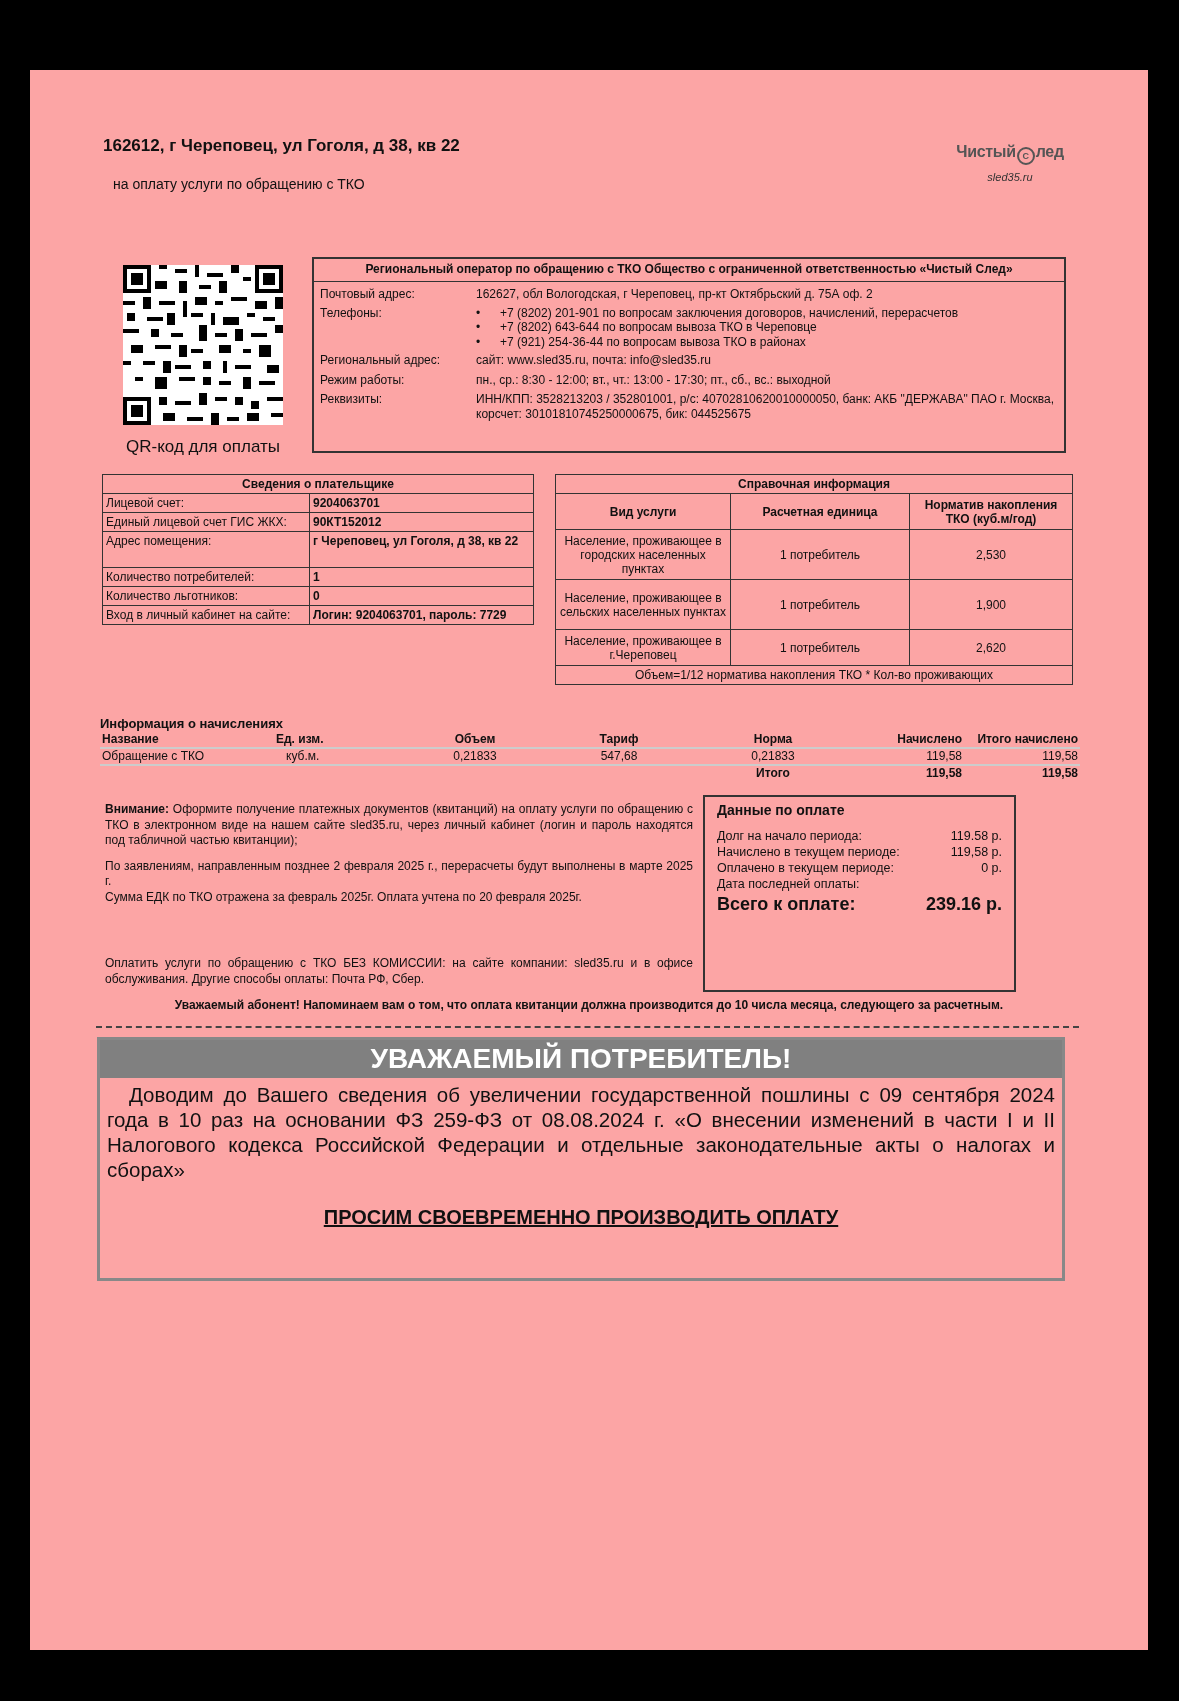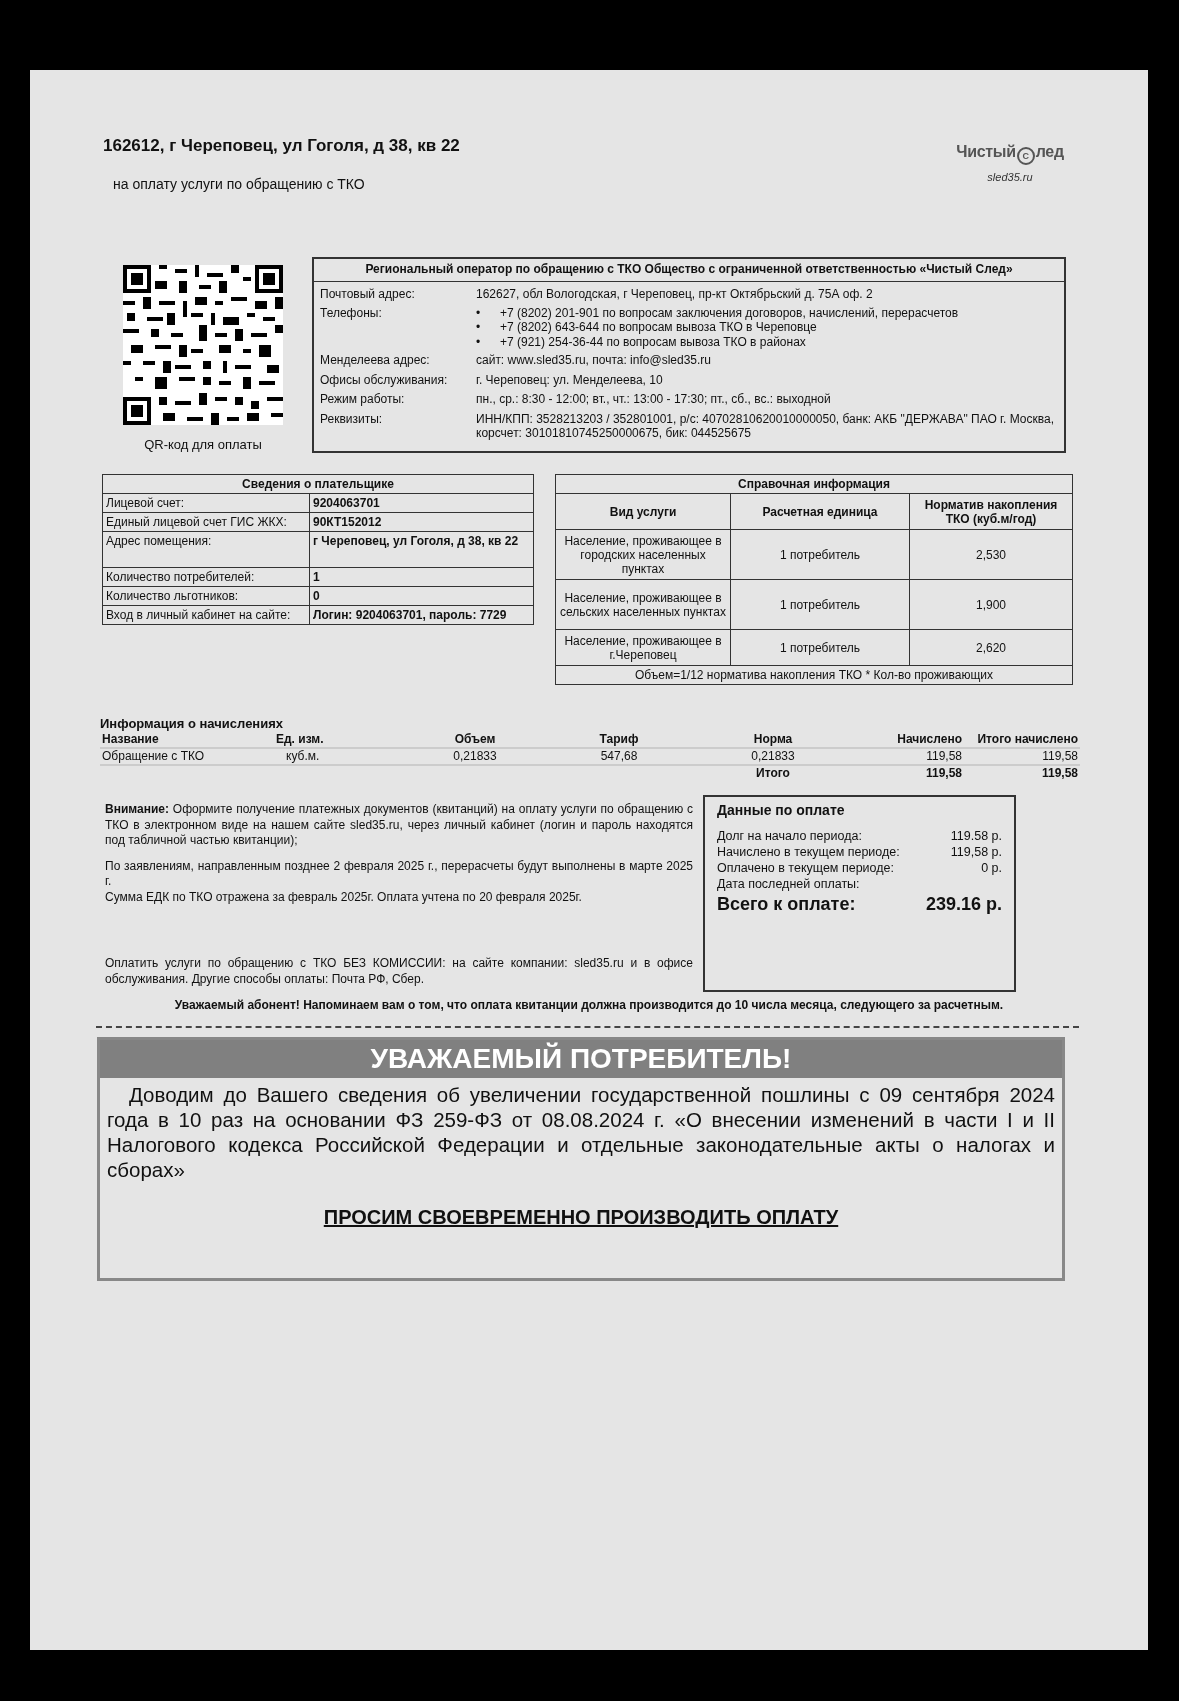--- a/index.html
+++ b/index.html
@@ -3,35 +3,35 @@
 <meta charset="utf-8">
 <style>
   html, body { margin:0; padding:0; }
   body {
     width:1179px; height:1701px; background:#000;
     font-family:"Liberation Sans", sans-serif; color:#111;
     position:relative; overflow:hidden;
   }
   .page {
     position:absolute; left:30px; top:70px; width:1118px; height:1580px;
-    background:#e5e5e5;
+    background:#fca5a5;
   }
   .abs { position:absolute; }
   
   .hdr-addr { left:73px; top:66px; font-size:17px; font-weight:bold; }
   .hdr-doc  { left:73px; top:87px; font-size:15.5px; font-weight:bold; }
   .hdr-sub  { left:83px; top:106px; font-size:14px; }
   .logo { left:925px; top:73px; width:110px; text-align:center; }
   .logo .brand { font-size:16px; font-weight:bold; color:#555; letter-spacing:-0.3px; }
   .logo .brand .glyph { display:inline-block; width:14px; height:14px; border:2px solid #555; border-radius:50%; vertical-align:-2px; margin:0 1px; font-size:9px; line-height:14px; }
   .logo .site { font-size:11px; font-style:italic; color:#333; margin-top:6px; }
 
   
   .qr { left:93px; top:195px; width:160px; height:160px; }
-  .qr-cap { left:93px; top:367px; width:160px; text-align:center; font-size:13px; }
+  .qr-cap { left:93px; top:367px; width:160px; text-align:center; font-size:17px; }
 
   
   .op { left:282px; top:187px; width:754px; height:196px; border:2px solid #333; box-sizing:border-box; }
   .op-title { height:22px; border-bottom:1.5px solid #333; text-align:center; font-size:12px; font-weight:bold; line-height:21px; }
   .op-row { display:flex; font-size:12px; line-height:14.5px; padding-left:6px; }
   .op-row .lbl { width:156px; flex:none; }
   .op-row .val { flex:1; padding-right:8px; }
   .op-row ul { margin:0; padding:0 0 0 24px; list-style:none; }
   .op-row ul li { position:relative; }
   .op-row ul li::before { content:"•"; position:absolute; left:-24px; }
@@ -113,26 +113,22 @@
           <div class="lbl">Телефоны:</div>
         <div class="val">
             <ul>
           <li>+7 (8202) 201-901 по вопросам заключения договоров, начислений, перерасчетов</li>
           <li>+7 (8202) 643-644 по вопросам вывоза ТКО в Череповце</li>
           <li>+7 (921) 254-36-44 по вопросам вывоза ТКО в районах</li>
         </ul>
           </div>
         </div>
       <div class="op-row" style="margin-bottom:5px;">
-          <div class="lbl">Менделеева адрес:</div>
+          <div class="lbl">Региональный адрес:</div>
           <div class="val">сайт: www.sled35.ru, почта: info@sled35.ru</div>
-        </div>
-      <div class="op-row" style="margin-bottom:5px;">
-          <div class="lbl">Офисы обслуживания:</div>
-          <div class="val">г. Череповец: ул. Менделеева, 10</div>
         </div>
       <div class="op-row" style="margin-bottom:5px;">
           <div class="lbl">Режим работы:</div>
           <div class="val">пн., ср.: 8:30 - 12:00; вт., чт.: 13:00 - 17:30; пт., сб., вс.: выходной</div>
         </div>
       <div class="op-row">
           <div class="lbl">Реквизиты:</div>
           <div class="val">ИНН/КПП: 3528213203 / 352801001, р/с: 40702810620010000050, банк: АКБ "ДЕРЖАВА" ПАО г. Москва, корсчет: 30101810745250000675, бик: 044525675</div>
         </div>
     </div>

